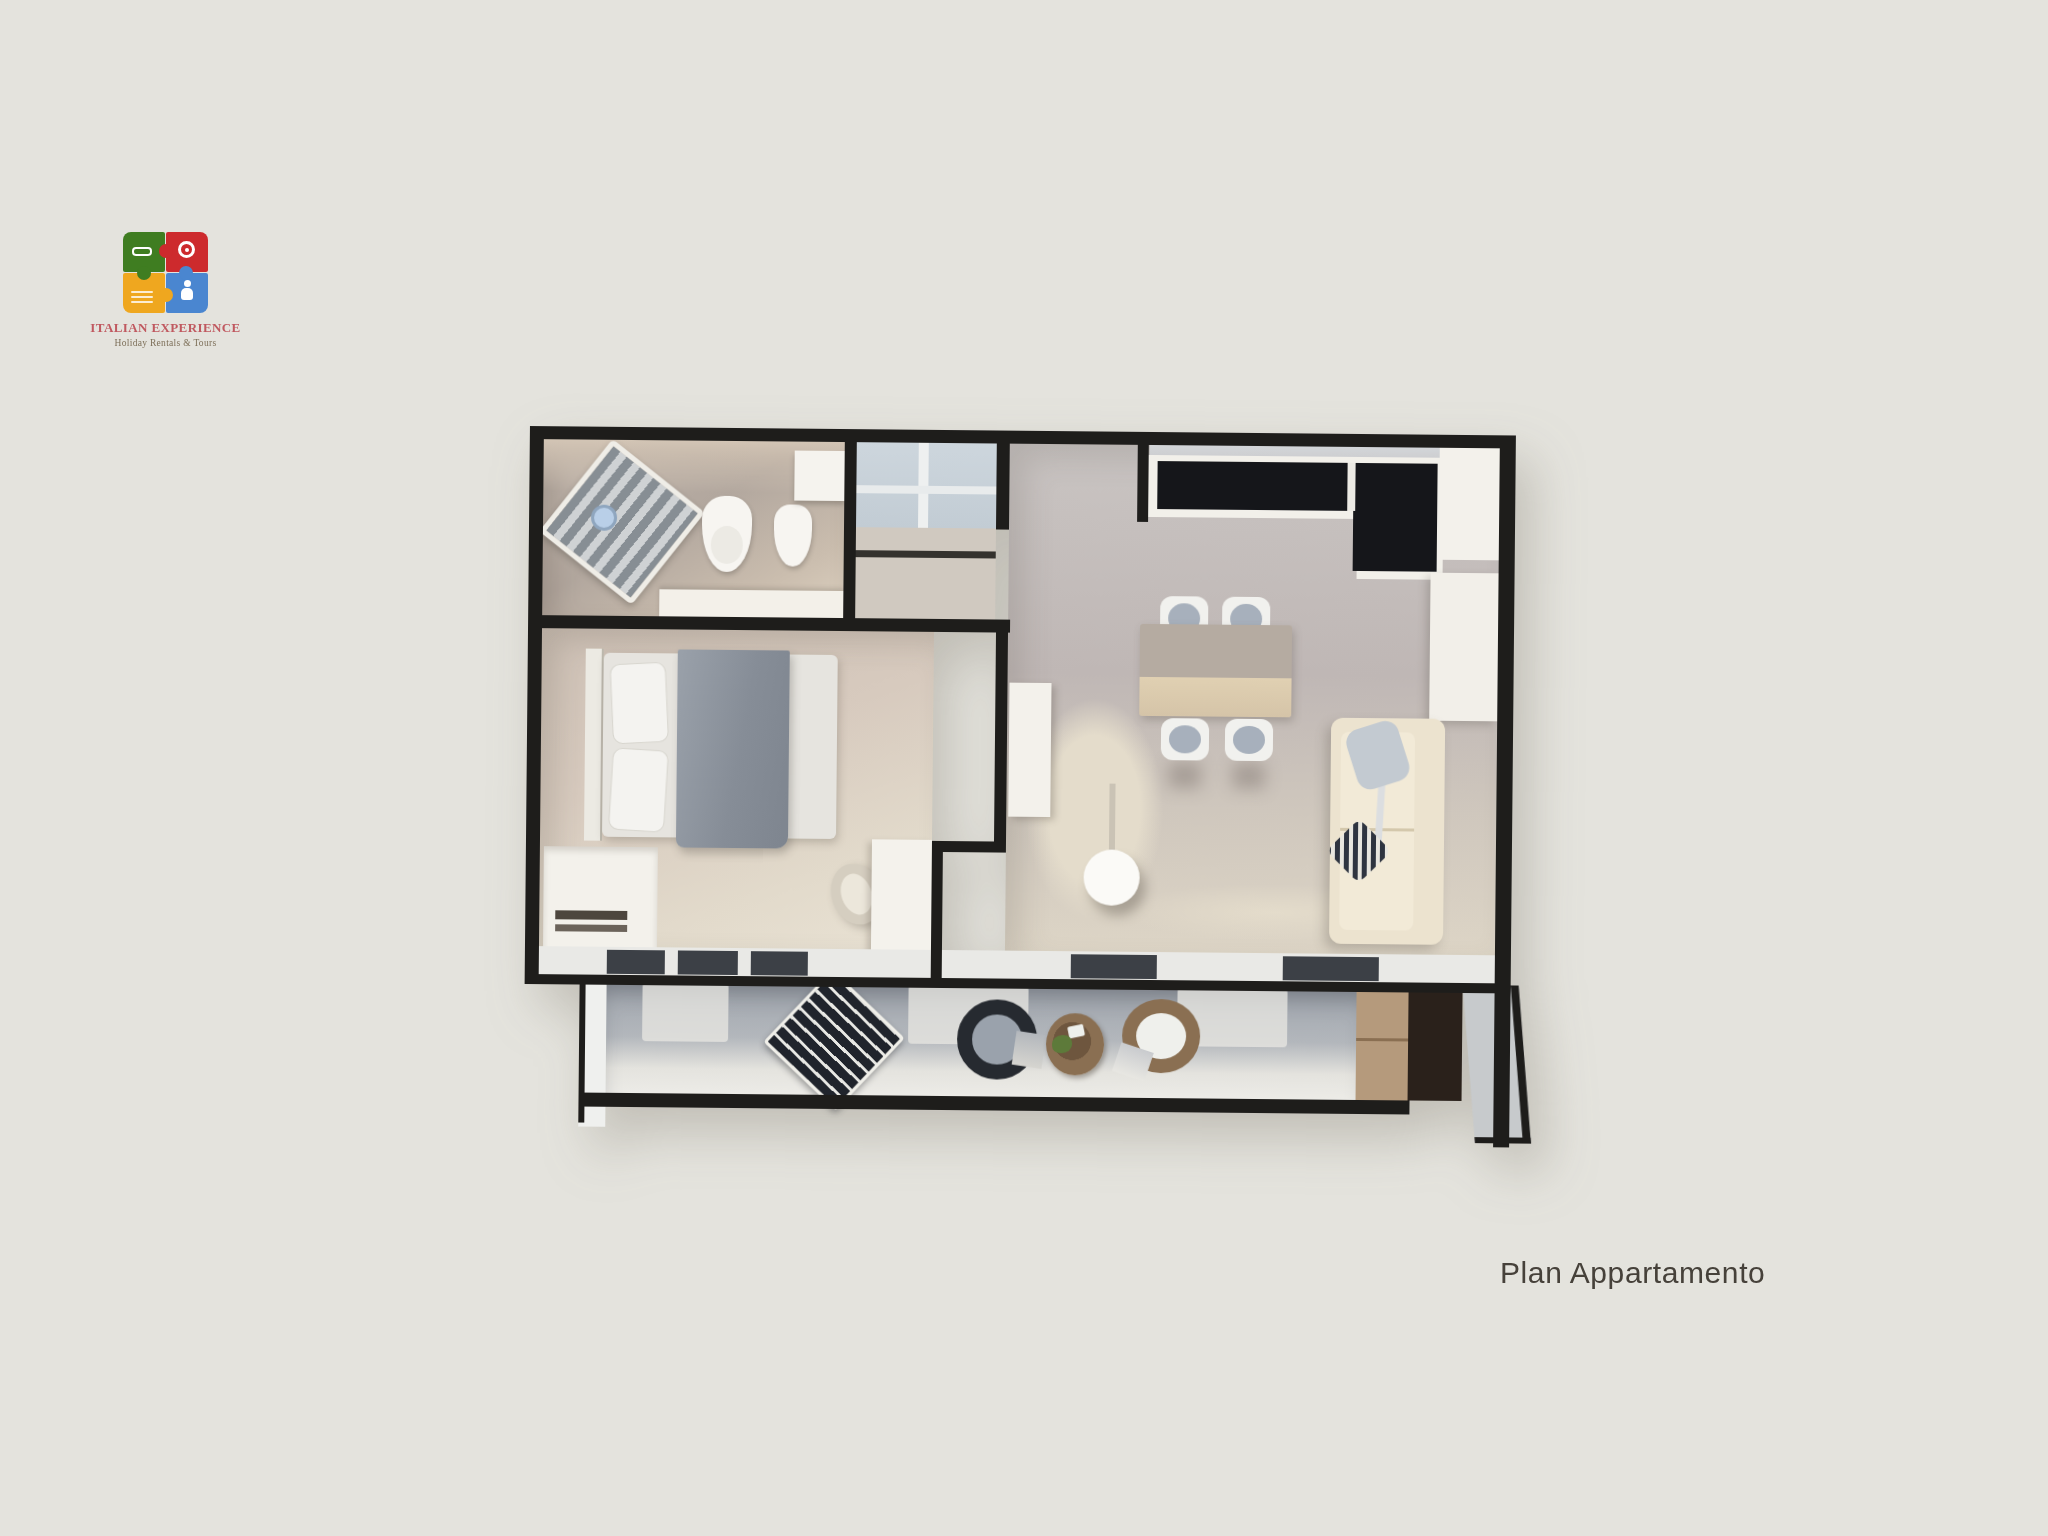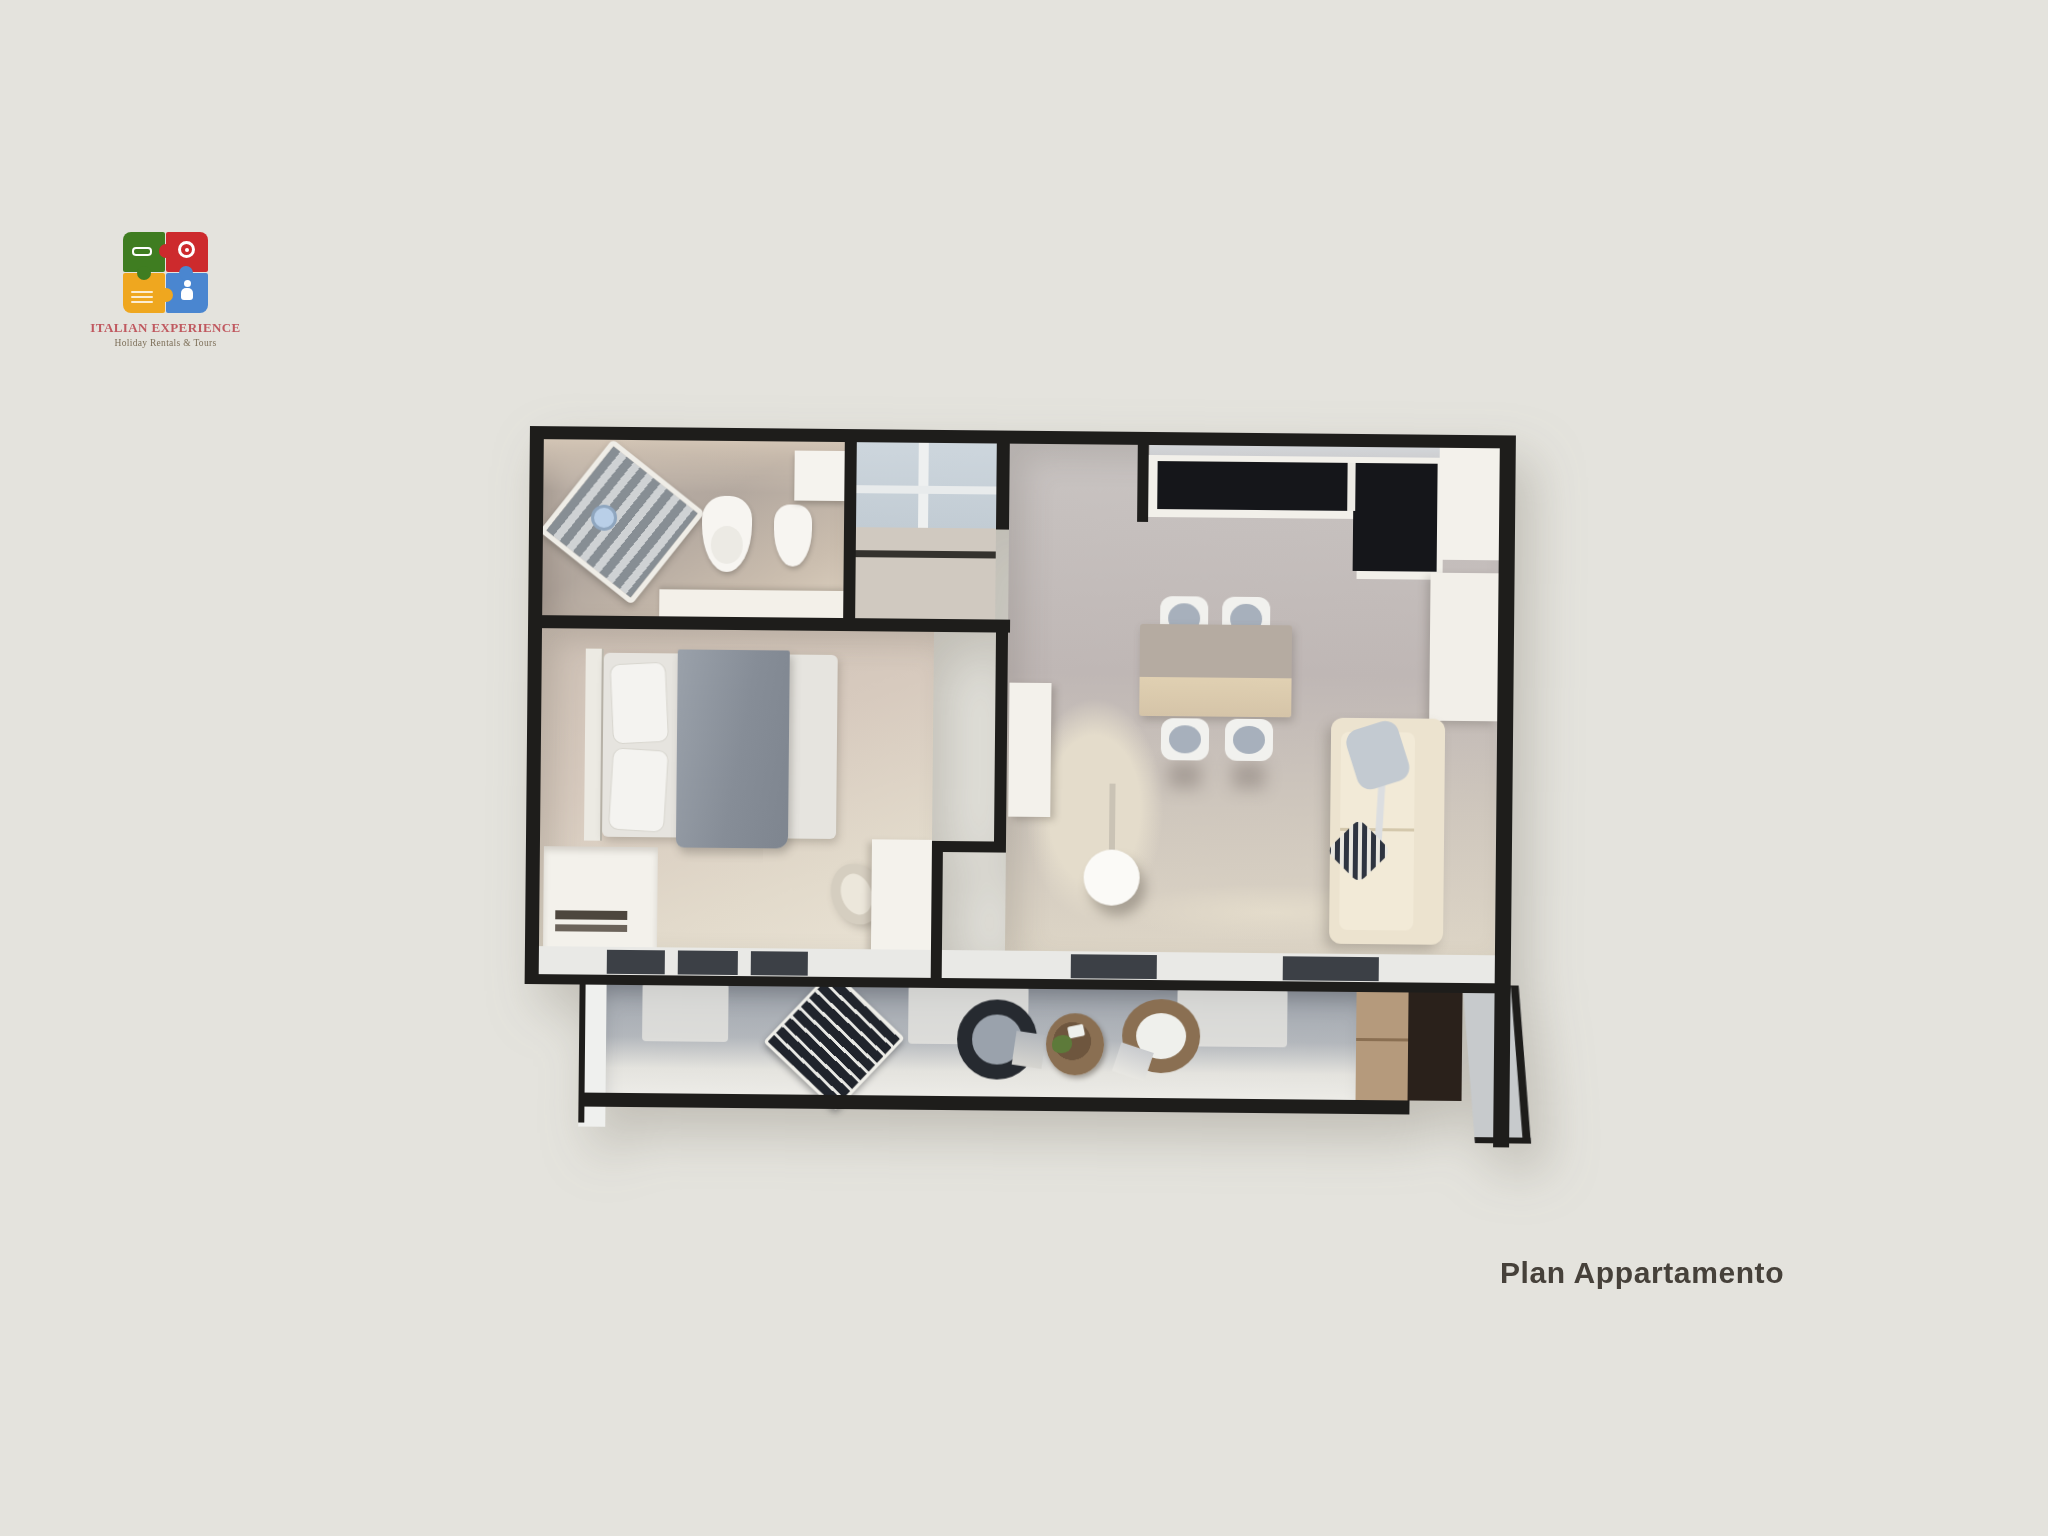--- a/index.html
+++ b/index.html
@@ -39,21 +39,21 @@
   .glyph-swirl::after{content:""; position:absolute; left:4px; top:4px; width:4px; height:4px; background:#fff; border-radius:50%;}
   .glyph-lines{left:8px; top:56px; width:22px; height:16px;}
   .glyph-lines i{display:block; height:2px; background:#ffffffcc; margin:3px 0; border-radius:1px;}
   .glyph-person{left:58px; top:48px; width:12px; height:22px;}
   .glyph-person::before{content:""; position:absolute; left:3px; top:0; width:7px; height:7px; background:#fff; border-radius:50%;}
   .glyph-person::after{content:""; position:absolute; left:0; top:8px; width:12px; height:12px; background:#fff; border-radius:5px 5px 3px 3px;}
   .brand{margin-top:6px; text-align:center; font-family:"Liberation Serif", serif; font-weight:bold; font-size:13px; letter-spacing:.4px; color:var(--brand-text); white-space:nowrap;}
   .tagline{margin-top:2px; text-align:center; font-family:"Liberation Serif", serif; font-size:9.5px; letter-spacing:.3px; color:var(--tagline-text); white-space:nowrap;}
 
   
-  .caption{position:absolute; left:1500px; top:1256px; font-size:30px; font-weight:700; letter-spacing:.6px; color:var(--caption);}
+  .caption{position:absolute; left:1500px; top:1256px; font-size:30px; font-weight:400; letter-spacing:.6px; color:var(--caption);}
 
   
   .plan{position:absolute; left:528px; top:422px; width:1010px; height:730px;
         transform:rotate(.55deg); transform-origin:top left;
         filter:drop-shadow(16px 24px 26px rgba(100,92,80,.28));}
   .abs{position:absolute;}
 
   
   .bath-floor{left:16px; top:17px; width:301px; height:176px; z-index:1;
     background:linear-gradient(150deg,var(--bath-floor-a) 0%,var(--bath-floor-b) 45%,#cabdae 78%,var(--bath-floor-c) 100%);

